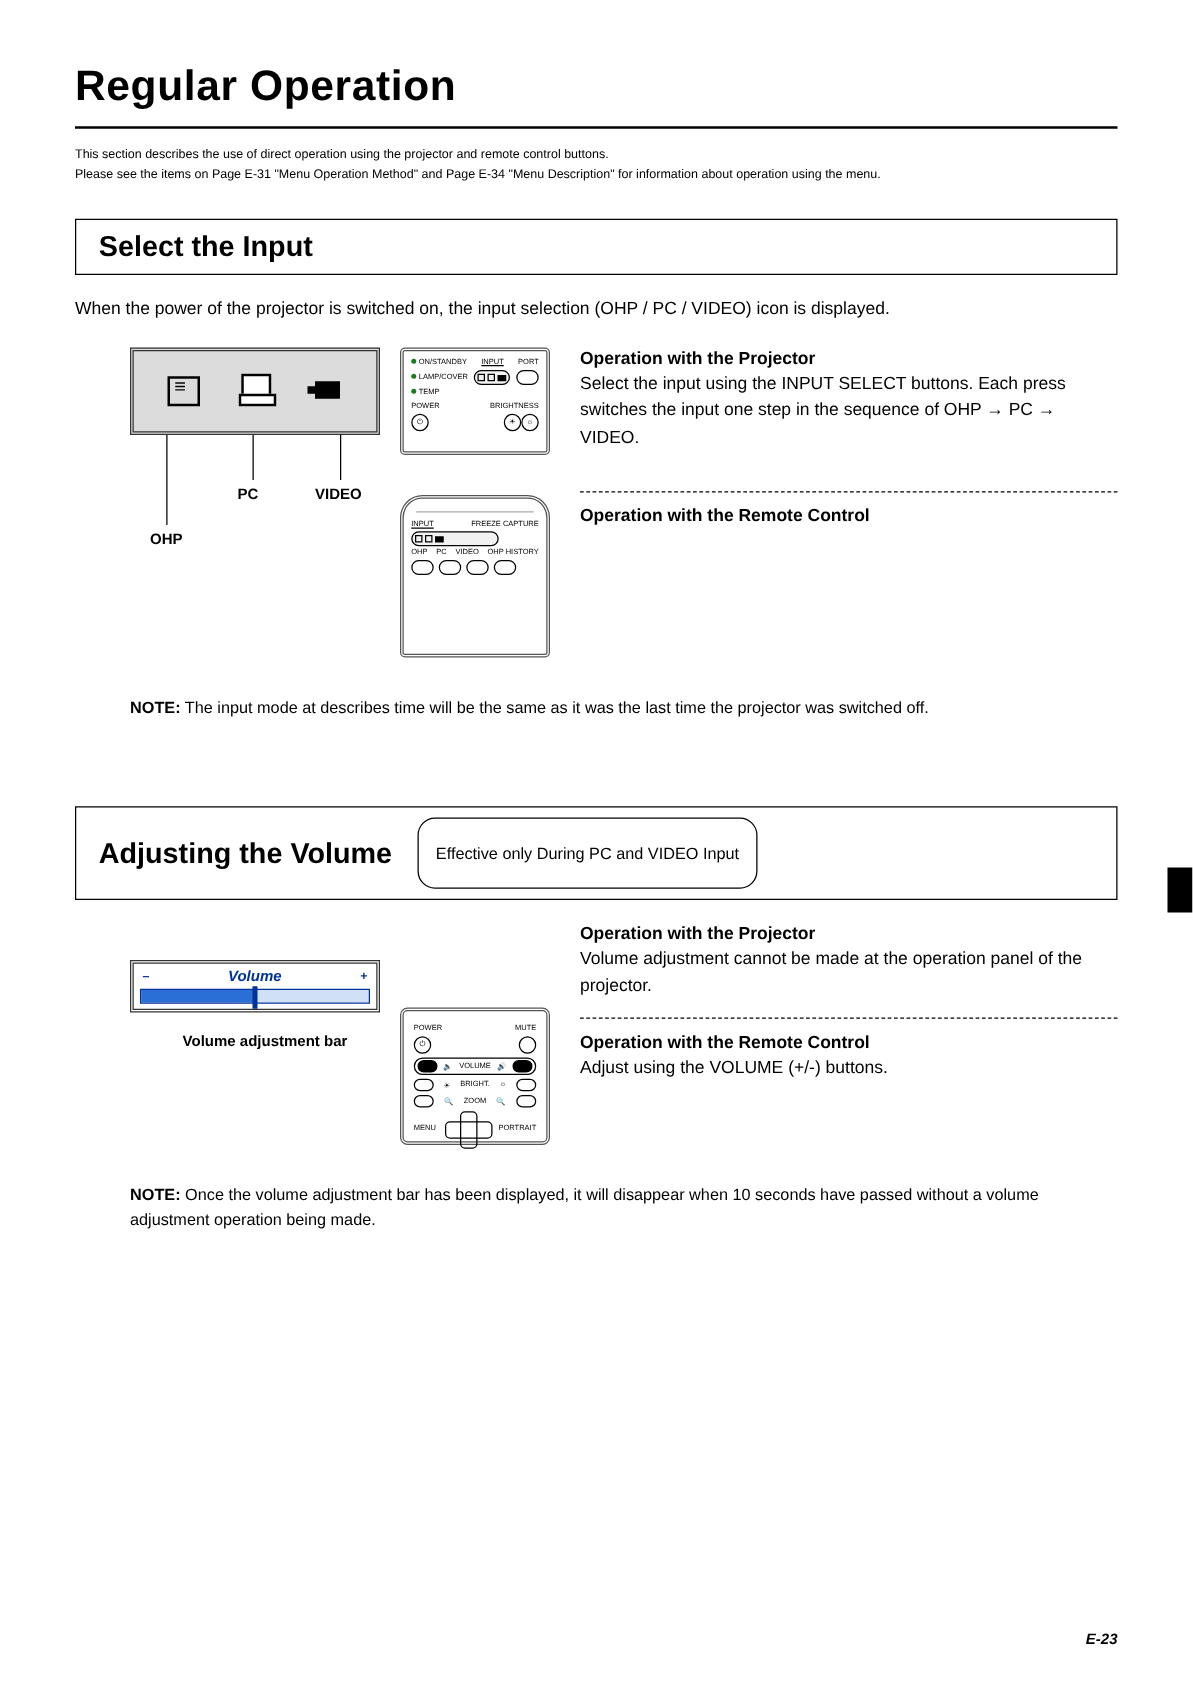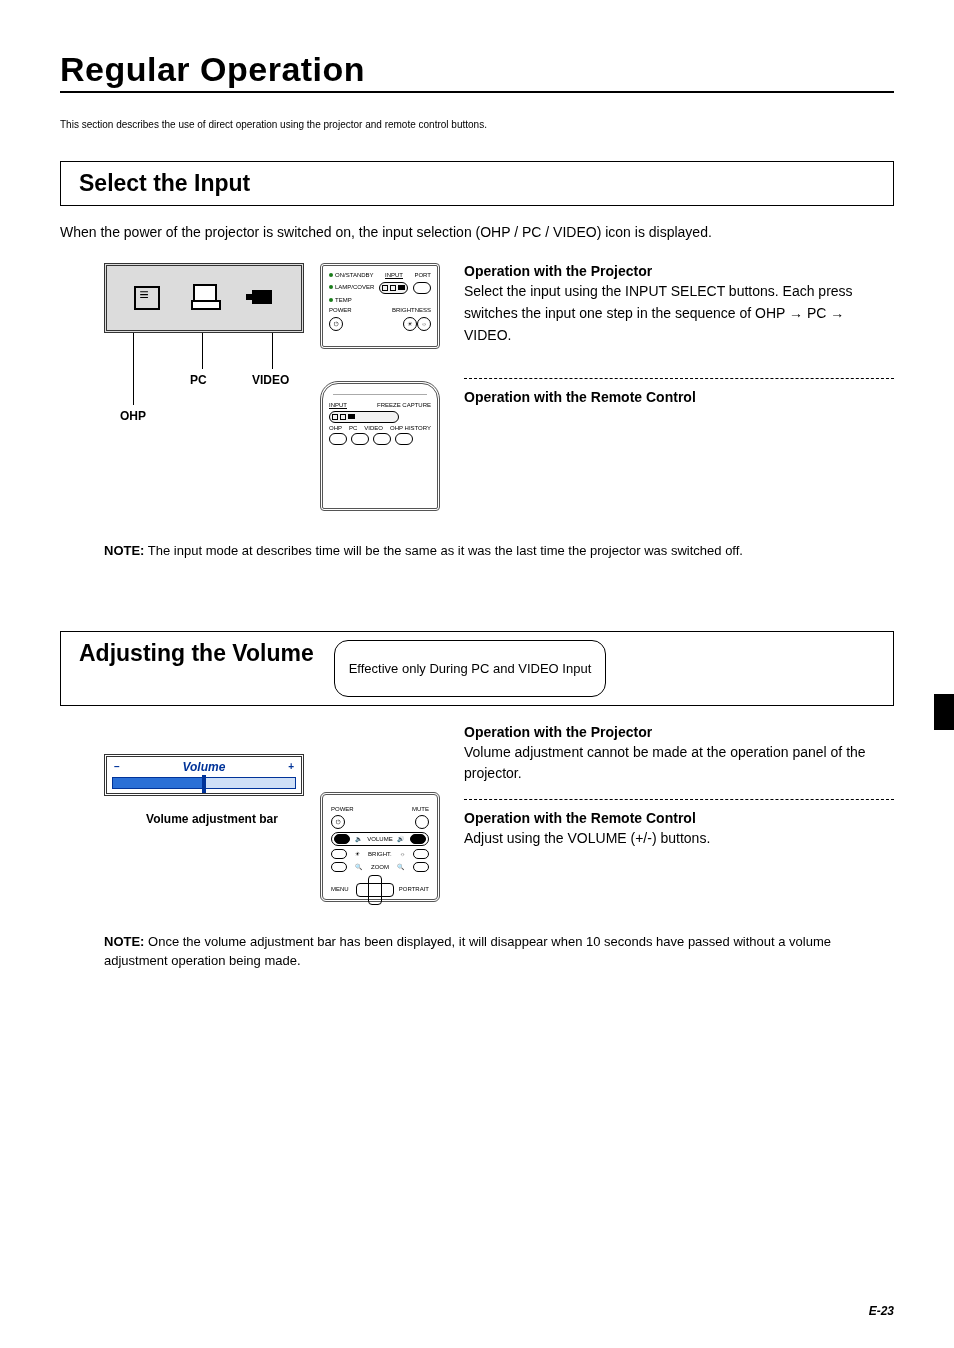--- a/index.html
+++ b/index.html
@@ -9,34 +9,35 @@
     height: 1348px;
     padding: 50px 60px 30px 60px;
     color: #000;
     position: relative;
     background: #fff;
   }
   .page-title {
     font-size: 34px;
     font-weight: 900;
     border-bottom: 2px solid #000;
-    padding-bottom: 2px;
-    margin-bottom: 24px;
+    padding-bottom: 12px;
+    margin-bottom: 13px;
     letter-spacing: 0.5px;
   }
   .intro p {
     font-size: 10px;
     line-height: 1.55;
   }
   .section-header {
     border: 1px solid #000;
     padding: 8px 18px;
     margin-top: 28px;
     margin-bottom: 16px;
     display: flex;
+    align-items: center;
     gap: 20px;
   }
   .section-header h2 {
     font-size: 23px;
     font-weight: bold;
   }
   .pill {
     border: 1px solid #000;
     border-radius: 14px;
     padding: 20px 14px;
@@ -183,20 +184,21 @@
   .sec2-right { flex:1; padding-left:4px;}
   .vol-layout { display:flex; align-items:flex-start; margin-top:18px;}
 </style>
 </head>
 <body>
 
 <h1 class="page-title">Regular Operation</h1>
 
 <div class="intro">
   <p>This section describes the use of direct operation using the projector and remote control buttons.</p>
+  <p>Please see the items on Page E-31 "Menu Operation Method" and Page E-34 "Menu Description" for information about operation using the menu.</p>
 </div>
 
 <div class="section-header">
   <h2>Select the Input</h2>
 </div>
 
 <p class="body-text">When the power of the projector is switched on, the input selection (OHP / PC / VIDEO) icon is displayed.</p>
 
 <div class="layout-row">
 

